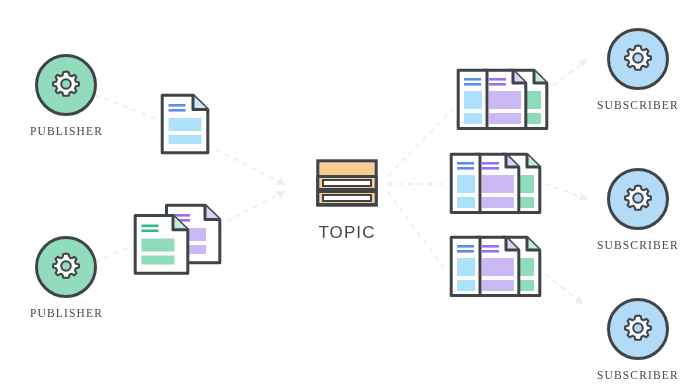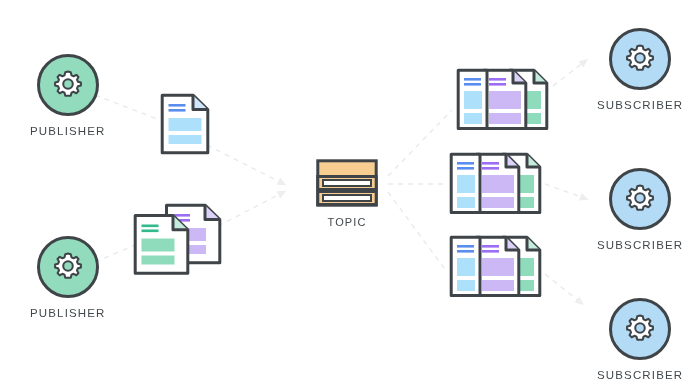--- a/index.html
+++ b/index.html
@@ -38,35 +38,36 @@
     display: flex;
     align-items: center;
     justify-content: center;
   }
   .actor-label {
     margin-top: 9px;
     font-size: 11.5px;
     letter-spacing: 1.15px;
     color: #42484c;
     white-space: nowrap;
+    font-family: Liberation Serif, serif;
   }
   
   .topic-wrap {
     position: absolute;
     display: flex;
     flex-direction: column;
     align-items: center;
   }
   .topic-icon {
     width: 62px;
     height: 48px;
   }
   .topic-label {
-    margin-top: 9px;
-    font-size: 11px;
+    margin-top: 16px;
+    font-size: 17px;
     letter-spacing: 1.1px;
     color: #42484c;
     white-space: nowrap;
   }
   
   .docgroup {
     position: absolute;
   }
 </style>
 </head>

